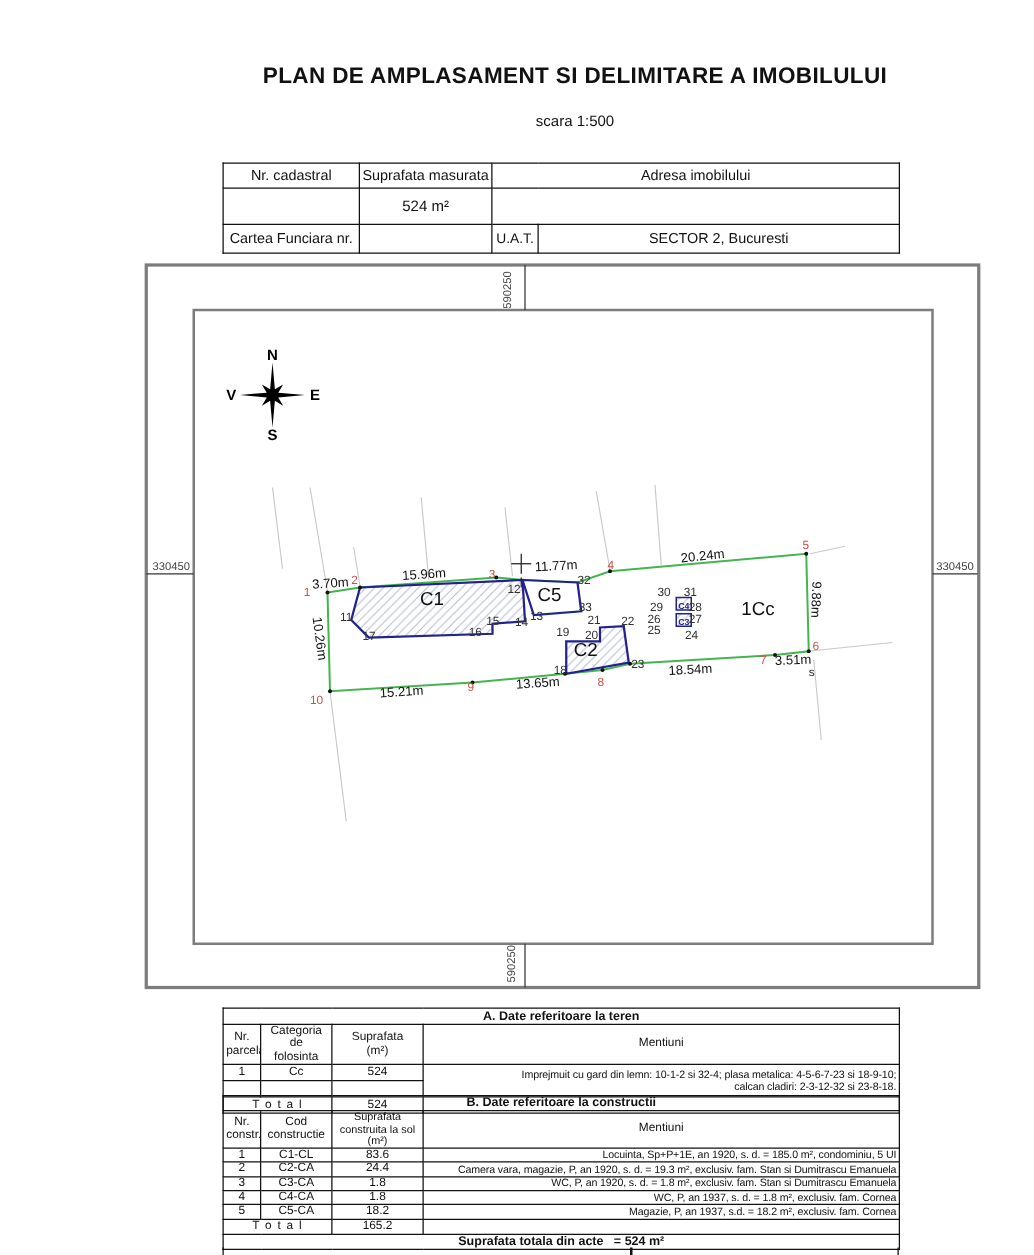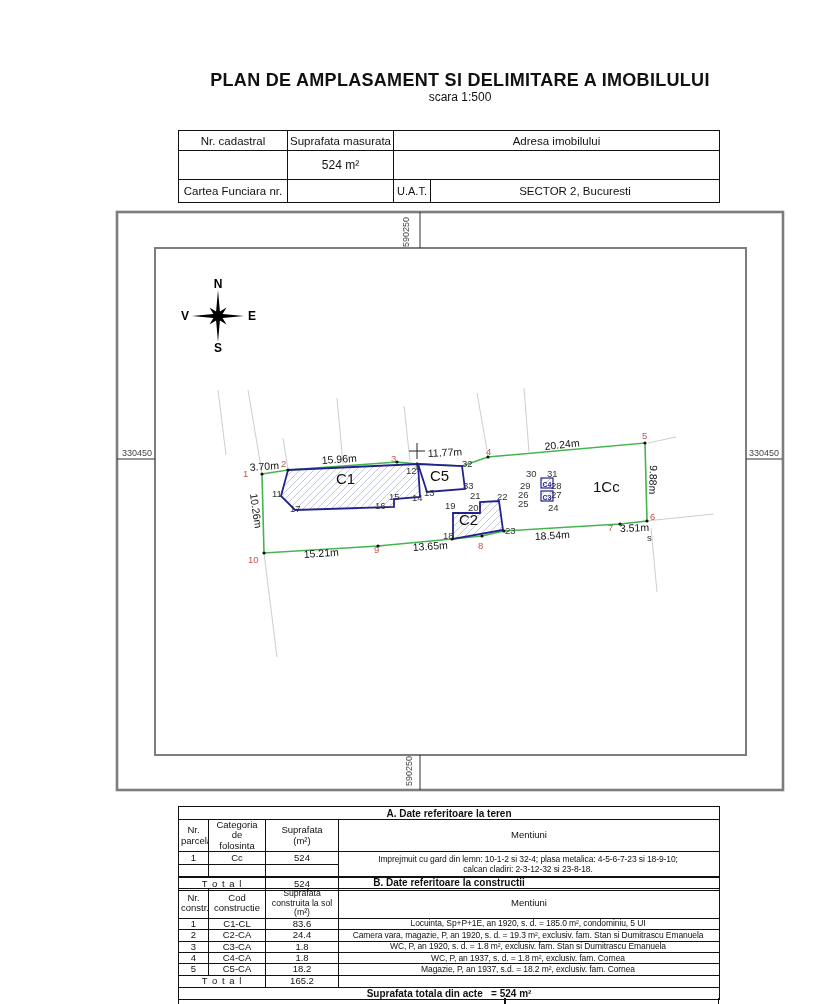--- a/index.html
+++ b/index.html
@@ -1,31 +1,31 @@
 <!DOCTYPE html>
 <html><head>
 <meta charset="utf-8">
 <style>
   html,body{margin:0;padding:0;background:#fff;}
   #page{position:relative;width:827px;height:1004px;background:#fff;overflow:hidden;
         font-family:"Liberation Sans",sans-serif;color:#111;}
   .abs{position:absolute;}
   
-  #title{left:93px;top:70px;width:734px;text-align:center;font-size:18px;font-weight:bold;letter-spacing:.3px;}
+  #title{left:93px;top:50px;width:734px;text-align:center;font-size:18px;font-weight:bold;letter-spacing:.3px;}
   #scale{left:93px;top:90px;width:734px;text-align:center;font-size:12px;}
   
   table{border-collapse:collapse;table-layout:fixed;}
   #htab{left:178px;top:130px;padding-left:24px;}
   #htab td{border:1.5px solid #111;text-align:center;font-size:11.5px;padding:0 2px;overflow:hidden;}
   
   .bt{width:541px;}
   .bt td{border:1px solid #111;font-size:9.5px;text-align:center;padding:0 2px;overflow:hidden;line-height:1.1;}
   .bt td.sec{font-weight:bold;font-size:10px;height:11px;}
   .bt td.hd{white-space:pre-line;font-size:9.5px;height:22px;}
-  .bt td.men{font-size:8.5px;text-align:center;padding-left:0;white-space:pre;letter-spacing:-.1px;}
+  .bt td.men{font-size:8.5px;text-align:right;padding-left:0;white-space:pre;letter-spacing:-.1px;}
   .bt td.tot{letter-spacing:1px;margin-left:29px;}
   .bt td.sum{font-weight:bold;font-size:10px;height:11px;}
   #tabA{left:178px;top:806px;}
   #tabB{left:178px;top:876px;}
   #tabA td{height:12px;}
   #partialRow{left:178px;top:998px;width:539px;height:6px;border-left:1.5px solid #111;border-right:1.5px solid #111;}
   #partialRow .vline{position:absolute;left:325px;top:0;width:1.5px;height:6px;background:#111;}
   
   #plan-svg{left:0;top:0;}
   #plan-svg text{font-family:"Liberation Sans",sans-serif;}

